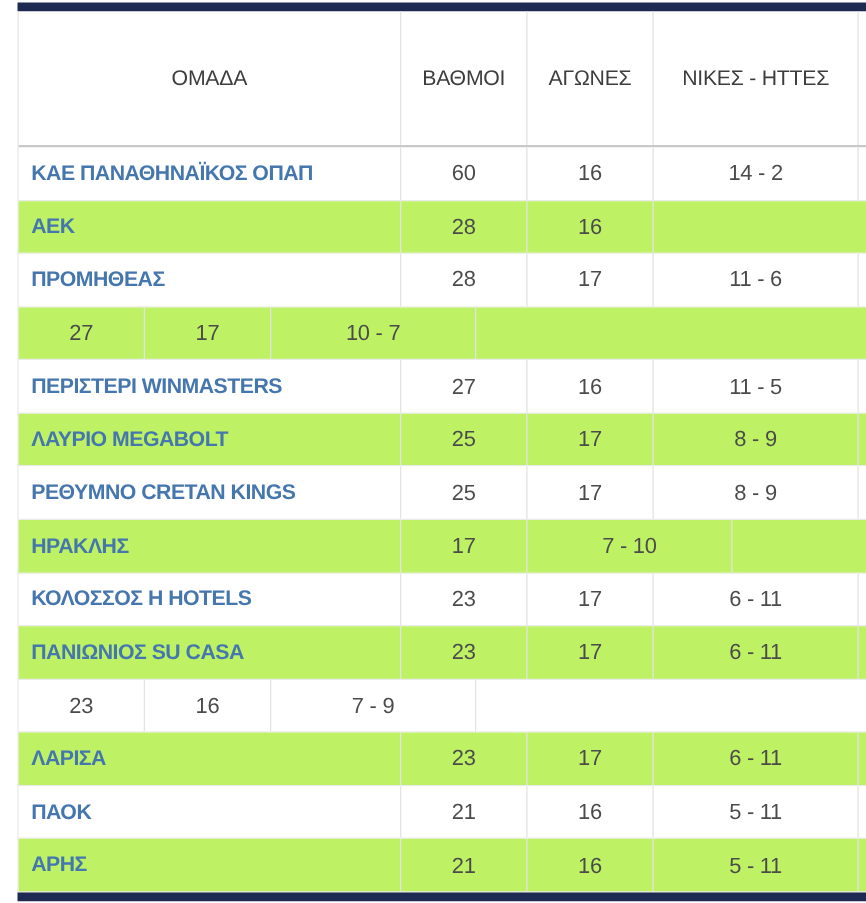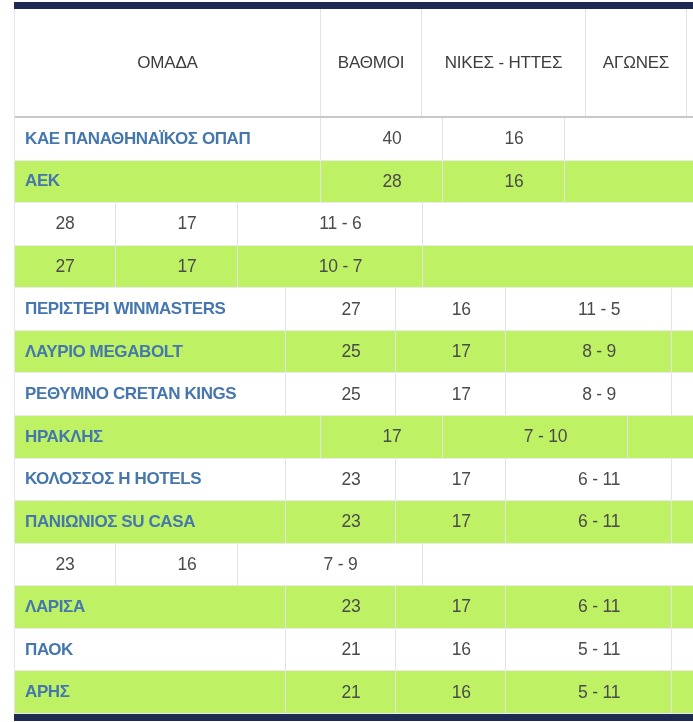--- a/index.html
+++ b/index.html
@@ -49,21 +49,20 @@
     font-size: 17px;
     letter-spacing: -0.2px;
     white-space: nowrap;
   }
   .row {
     display: flex;
     height: 42.57px;
     box-sizing: border-box;
     border-bottom: 1px solid #eae9eb;
     background: #ffffff;
-    gap: 21px;
   }
   .row.alt { background: #bef264; }
   .cell {
     display: flex;
     align-items: center;
     box-sizing: border-box;
     border-right: 1px solid #e3e2e4;
     overflow: hidden;
   }
   .c-team  { width: 306px; }
@@ -93,39 +92,41 @@
 
 <div class="stage">
 
   <div class="navy-bar top"></div>
 
   <div class="standings">
 
     <div class="thead">
       <div class="hcell c-team">ΟΜΑΔΑ</div>
       <div class="hcell c-num">ΒΑΘΜΟΙ</div>
+      <div class="hcell c-num">ΑΓΩΝΕΣ</div>
       <div class="hcell c-rec">ΝΙΚΕΣ - ΗΤΤΕΣ</div>
-      <div class="hcell c-num">ΑΓΩΝΕΣ</div>
       <div class="hcell c-stub"></div>
     </div>
 
     <div id="table-body">
         <div class="row">
           <div class="cell team c-team">ΚΑΕ ΠΑΝΑΘΗΝΑΪΚΟΣ ΟΠΑΠ</div>
-          <div class="cell num c-num">40</div>
-          <div class="cell num c-num">16</div>
+          <div class="cell num c-num">60</div>
+          <div class="cell num c-num">16</div>
+          <div class="cell num c-rec">14 - 2</div>
           <div class="cell c-stub"></div>
         </div>
         <div class="row alt">
           <div class="cell team c-team">ΑΕΚ</div>
           <div class="cell num c-num">28</div>
           <div class="cell num c-num">16</div>
           <div class="cell c-stub"></div>
         </div>
         <div class="row">
+          <div class="cell team c-team">ΠΡΟΜΗΘΕΑΣ</div>
           <div class="cell num c-num">28</div>
           <div class="cell num c-num">17</div>
           <div class="cell num c-rec">11 - 6</div>
           <div class="cell c-stub"></div>
         </div>
         <div class="row alt">
           <div class="cell num c-num">27</div>
           <div class="cell num c-num">17</div>
           <div class="cell num c-rec">10 - 7</div>
           <div class="cell c-stub"></div>

